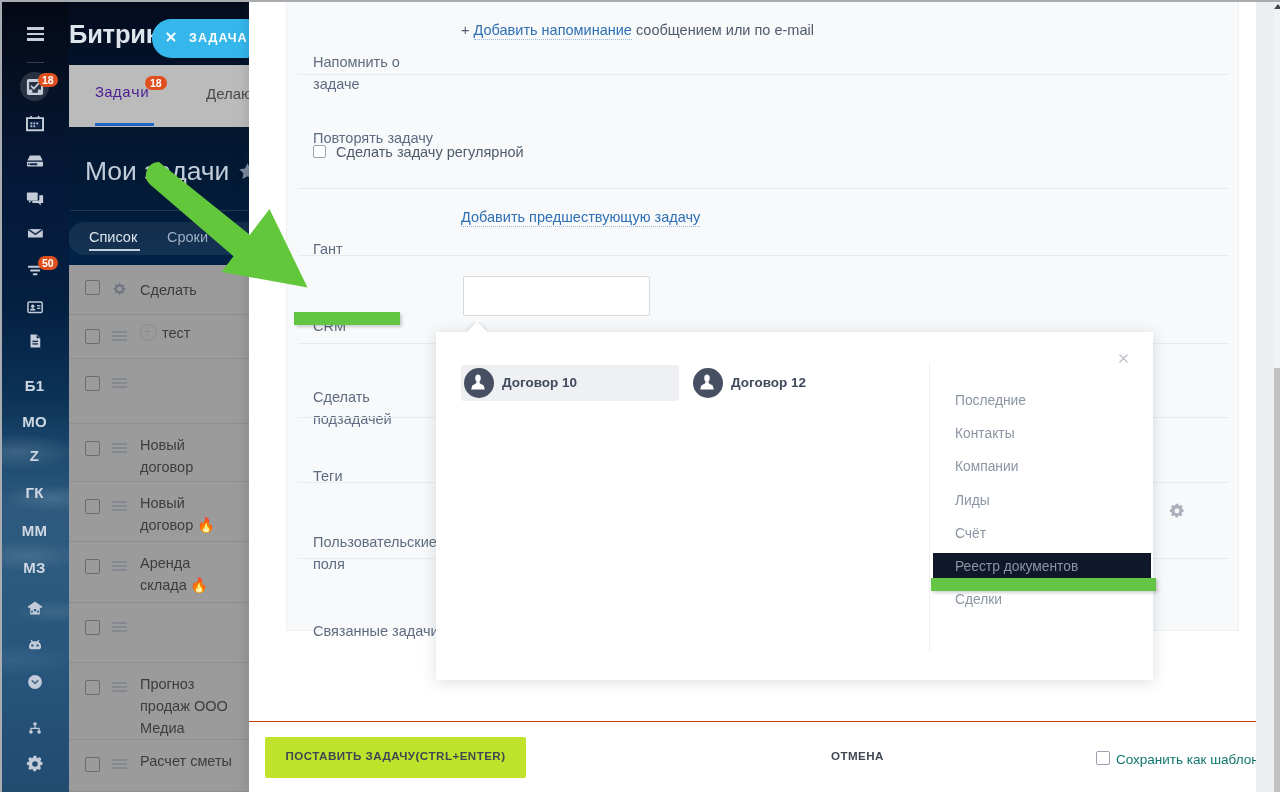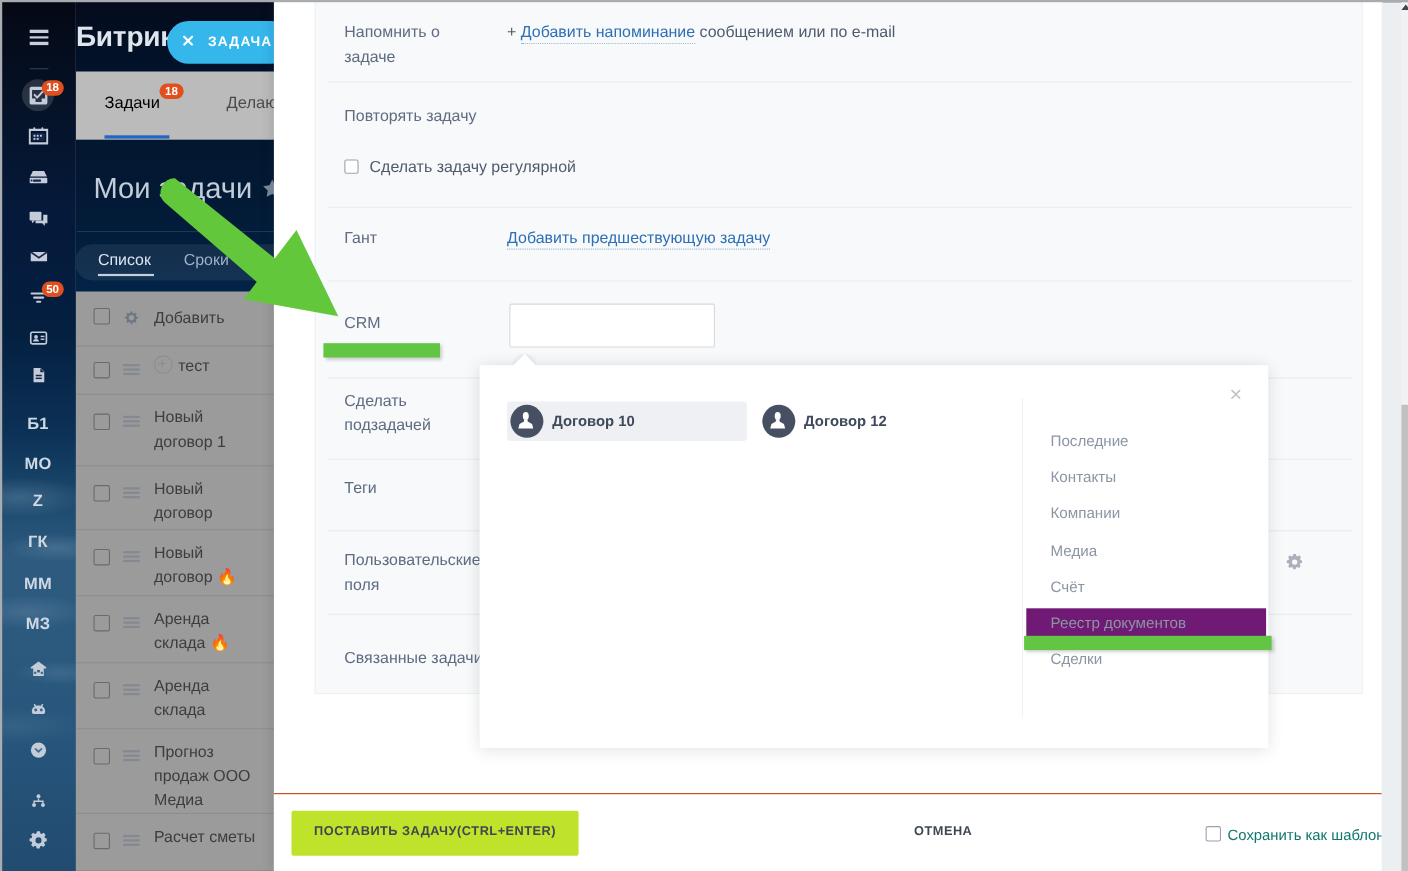--- a/index.html
+++ b/index.html
@@ -29,21 +29,21 @@
   .lnactive{position:absolute;left:17px;top:6px;width:36px;height:36px;border-radius:50%;background:rgba(255,255,255,.14);}
   .lnbadge{position:absolute;border-radius:7px;background:#e0501f;color:#fff;
     font-size:10.5px;font-weight:bold;line-height:14px;height:14px;text-align:center;min-width:8px;padding:0 4px;}
   .lnsep{position:absolute;left:27px;width:17px;height:1px;background:rgba(255,255,255,.20);}
 
   
   .bgcontent{position:absolute;left:69px;top:0;width:1211px;height:792px;
     background:linear-gradient(180deg,#050b1c 0%,#02122a 8%,#031730 18%,#021c39 26%,#022347 33%,#0b3157 42%,#1d4a6f 52%,#2d5a7e 64%,#26547a 86%,#224b70 100%);}
   .tabbar{position:absolute;left:0;top:65px;width:1211px;height:62px;background:#bbbbbb;}
   .tabitem{position:absolute;top:20px;font-size:15px;color:#4b4b4b;}
-  .tabitem.act{color:#000000;}
+  .tabitem.act{color:#4c1d95;font-family:Liberation Mono, monospace;}
   .tabunderline{position:absolute;top:58px;height:3px;background:#2166c6;}
   .tabbadge{position:absolute;border-radius:7px;background:#e0501f;color:#fff;
      font-size:10.5px;font-weight:bold;line-height:14px;height:14px;text-align:center;padding:0 5px;}
   .pagetitle{position:absolute;left:16px;top:156px;font-size:26.5px;color:#c3cdd9;font-weight:normal;line-height:30px;}
   .hr1{position:absolute;left:1px;top:210px;width:1210px;height:1px;background:rgba(255,255,255,.12);}
   .subtabs{position:absolute;left:-1px;top:222px;width:263px;height:33px;border-radius:17px;background:rgba(255,255,255,.075);}
   .subtab{position:absolute;top:229px;font-size:14.5px;color:#9fb0c4;}
   .subtab.act{color:#dde5ee;}
   .subtabul{position:absolute;top:249px;height:1.5px;background:#c4d0dd;}
   .listarea{position:absolute;left:0;top:265px;width:1211px;height:527px;background:#9b9b9b;}
@@ -62,21 +62,21 @@
   .pill .x:after{transform:rotate(-45deg);}
   .brand{position:absolute;left:0px;top:21px;font-size:25.5px;color:#dfe5ec;font-weight:bold;letter-spacing:-.2px;line-height:26px;white-space:nowrap;}
 
   
   .modal{position:absolute;left:249px;top:0;width:1008px;height:792px;background:#fff;
      box-shadow:-3px 0 9px rgba(40,50,65,.13);}
   .modalinner{position:absolute;left:37px;top:-12px;width:953px;height:643px;background:#f7f9fa;
      border:1px solid #eef0f2;border-top:0;box-sizing:border-box;}
   .frow{position:absolute;left:0;width:953px;}
   .frow .sep{position:absolute;left:11px;top:0;width:931px;height:1px;background:#e9ebee;}
-  .flabel{position:absolute;left:26px;font-size:14.5px;color:#5f6b80;line-height:22px;width:128px;}
+  .flabel{position:absolute;left:26px;font-size:14.5px;color:#5f6b80;line-height:22px;width:128px;margin-top:32px;}
   .fvalue{position:absolute;left:174px;font-size:14.5px;color:#4f5b6d;line-height:22px;white-space:nowrap;}
   .dlink{color:#2e6fb5;border-bottom:1px dotted #9cb9d8;text-decoration:none;padding-bottom:1px;}
   .cbrow{position:absolute;left:26px;}
   .cbbox{position:absolute;left:0;top:4px;width:11px;height:11px;border:1.4px solid #99a4b4;border-radius:2px;background:#fff;}
   .cblabel{position:absolute;left:23px;top:0;font-size:14.5px;color:#4f5b6d;line-height:22px;white-space:nowrap;}
   .crminput{position:absolute;left:176px;width:185px;height:38px;background:#fff;border:1px solid #d6dade;border-radius:2px;}
 
   
   .footer{position:absolute;left:249px;top:721px;width:1031px;height:71px;background:#fff;border-top:1px solid #c2410c;}
   .btnprimary{position:absolute;left:16px;top:15px;width:261px;height:41px;background:#bfe32b;border:0;border-radius:2px;
@@ -95,21 +95,21 @@
   .crmpop .arrow:after{content:"";position:absolute;left:2.5px;top:3px;width:16px;height:16px;background:#fff;
      transform:rotate(45deg);box-shadow:-1px -1px 5px rgba(60,70,85,.13);}
   .crmclose{position:absolute;left:683px;top:22px;width:9px;height:9px;cursor:pointer;}
   .crmitem{position:absolute;height:36px;border-radius:3px;}
   .crmitem .av{position:absolute;left:3px;top:3px;width:30px;height:30px;border-radius:50%;background:#474f63;}
   .crmitem .av svg{position:absolute;left:7px;top:6px;width:14px;height:16px;fill:#fff;}
   .crmitem .nm{position:absolute;left:41px;top:10px;font-size:13.5px;font-weight:bold;color:#3f495b;white-space:nowrap;}
   .crmmenu{position:absolute;left:493px;top:30px;width:224px;border-left:1px solid #eef0f2;height:290px;}
   .crmmenuitem{position:absolute;left:0;width:224px;height:26px;}
   .crmmenuitem span{position:absolute;left:25px;top:6px;font-size:13.8px;color:#8b95a3;white-space:nowrap;}
-  .crmmenuitem.hl{background:#701a75;left:3px;width:218px;}
+  .crmmenuitem.hl{background:#0f172a;left:3px;width:218px;}
   .crmmenuitem.hl span{left:22px;}
 
   
   .garrow{position:absolute;left:130px;top:150px;width:190px;height:150px;overflow:visible;}
   .gbar{position:absolute;height:13px;background:#62c544;box-shadow:2px 2px 3px rgba(0,0,0,.18);}
 
   
   .sbtrack{position:absolute;left:1256px;top:2px;width:24px;height:790px;background:#eceff2;}
   .sbtrack .inner{position:absolute;left:18px;top:0;width:6px;height:790px;background:#f1f2f3;}
   .sbarrow{position:absolute;left:1274px;top:4px;width:0;height:0;
@@ -147,39 +147,38 @@
       <div class="subtab act" style="left:20px">Список</div>
       <div class="subtabul" style="left:20px;width:51px"></div>
       <div class="subtab" style="left:98px">Сроки</div>
 
       <div class="listarea">
         <div class="lrow" style="top:0;height:49px">
           <div class="lcb" style="top:15px"></div>
           <svg style="position:absolute;left:43px;top:17px;width:15px;height:15px" viewBox="0 0 24 24">
               <path fill="#6e7681" fill-rule="evenodd" d="M12 0.5l2.45 4.35 4.9-1.2-1.2 4.9L22.5 11l-4.35 2.45 1.2 4.9-4.9-1.2L12 21.5l-2.45-4.35-4.9 1.2 1.2-4.9L1.5 11l4.35-2.45-1.2-4.9 4.9 1.2zM12 7.1A3.9 3.9 0 1012 14.9 3.9 3.9 0 0012 7.1z"></path>
             </svg>
-          <div class="ltext" style="top:14px">Добавить</div>
+          <div class="ltext" style="top:14px">Сделать</div>
         </div>
       <div class="lrow" style="top:46px;height:47px">
             <div class="lcb" style="top:18px"></div>
             <div class="lgrip" style="top:20px">
               <i></i>
               <i></i>
               <i></i>
             </div>
             <div class="ltext" style="top:11px"><span style="display:inline-block;width:15px;height:15px;border:1.5px solid #8d8d8d;border-radius:50%;position:relative;vertical-align:-3px;margin-right:5px"><b style="position:absolute;left:3px;top:5.7px;width:7px;height:1.5px;background:#8d8d8d"></b><b style="position:absolute;left:5.7px;top:3px;width:1.5px;height:7px;background:#8d8d8d"></b></span>тест</div>
           </div>
           <div class="lrow" style="top:93px;height:65px">
             <div class="lcb" style="top:18px"></div>
             <div class="lgrip" style="top:20px">
               <i></i>
               <i></i>
               <i></i>
             </div>
-            <div class="ltext" style="top:11px">Новый договор 1</div>
           </div>
           <div class="lrow" style="top:158px;height:58px">
             <div class="lcb" style="top:18px"></div>
             <div class="lgrip" style="top:20px">
               <i></i>
               <i></i>
               <i></i>
             </div>
             <div class="ltext" style="top:11px">Новый договор</div>
           </div>
@@ -201,21 +200,20 @@
             </div>
             <div class="ltext" style="top:11px">Аренда склада 🔥</div>
           </div>
           <div class="lrow" style="top:337px;height:60px">
             <div class="lcb" style="top:18px"></div>
             <div class="lgrip" style="top:20px">
               <i></i>
               <i></i>
               <i></i>
             </div>
-            <div class="ltext" style="top:11px">Аренда склада</div>
           </div>
           <div class="lrow" style="top:397px;height:77px">
             <div class="lcb" style="top:18px"></div>
             <div class="lgrip" style="top:20px">
               <i></i>
               <i></i>
               <i></i>
             </div>
             <div class="ltext" style="top:11px">Прогноз продаж ООО Медиа</div>
           </div>
@@ -439,21 +437,21 @@
         <div class="crmmenuitem" style="top:58px">
           <span>Контакты</span>
         </div>
         <div class="crmmenuitem" style="top:25px">
           <span>Последние</span>
         </div>
         <div class="crmmenuitem" style="top:91px">
           <span>Компании</span>
         </div>
         <div class="crmmenuitem" style="top:125px">
-          <span>Медиа</span>
+          <span>Лиды</span>
         </div>
         <div class="crmmenuitem" style="top:158px">
           <span>Счёт</span>
         </div>
         <div class="crmmenuitem hl" style="top:191px">
           <span>Реестр документов</span>
         </div>
         <div class="crmmenuitem" style="top:224px">
           <span>Сделки</span>
         </div>

